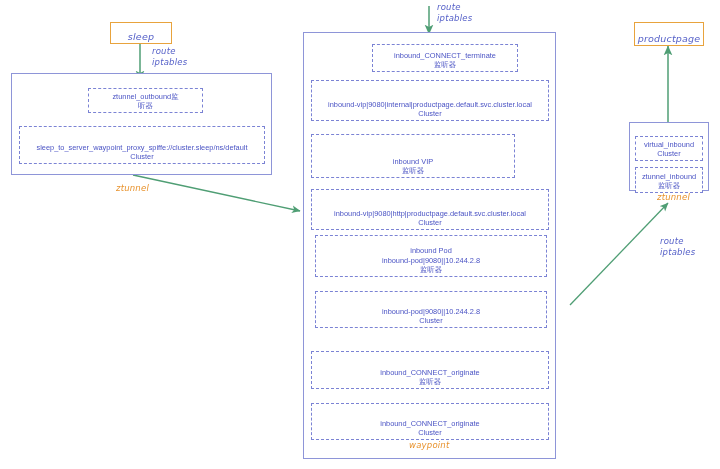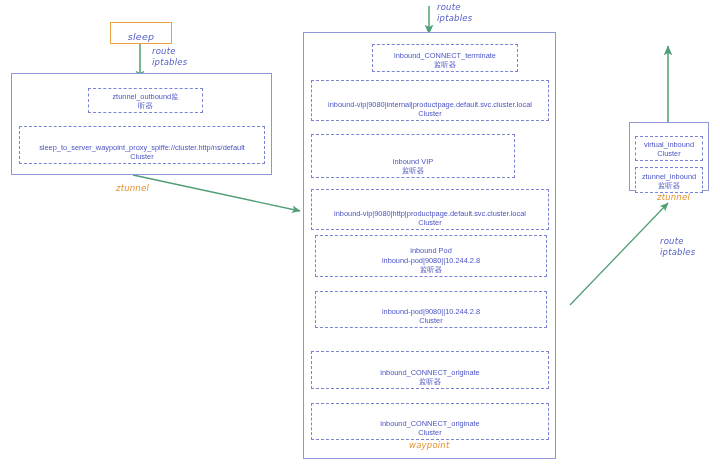--- a/index.html
+++ b/index.html
@@ -104,21 +104,21 @@
 
   <div class="node dashed-box" style="left:88px; top:80px; width:115px; height:25px;">
     <span>
       <span class="lbl">ztunnel_outbound监</span>
       <span class="lbl">听器</span>
     </span>
   </div>
 
   <div class="node dashed-box" style="left:19px; top:118px; width:246px; height:38px;">
     <span>
-      <span class="lbl">sleep_to_server_waypoint_proxy_spiffe://cluster.http/ns/default</span>
+      <span class="lbl">sleep_to_server_waypoint_proxy_spiffe://cluster.sleep/ns/default</span>
       <span class="lbl">Cluster</span>
     </span>
   </div>
 
   <div class="hand orange" style="left:116px; top:183px;">ztunnel</div>
 
   <div class="hand blue" style="left:437px; top:2px;">route
 iptables</div>
 
   <div class="node outer-box" style="left:303px; top:32px; width:253px; height:427px;"></div>
@@ -175,20 +175,23 @@
 
   <div class="node dashed-box" style="left:311px; top:395px; width:238px; height:37px;">
     <span>
       <span class="lbl">inbound_CONNECT_originate</span>
       <span class="lbl">Cluster</span>
     </span>
   </div>
 
   <div class="hand orange" style="left:409px; top:440px;">waypoint</div>
 
+  <div class="node endpoint-box" style="left:634px; top:22px; width:70px; height:24px;">
+    <span class="hand endpoint">productpage</span>
+  </div>
 
   <div class="node outer-box" style="left:629px; top:122px; width:80px; height:69px;"></div>
 
   <div class="node dashed-box" style="left:635px; top:128px; width:68px; height:25px;">
     <span>
       <span class="lbl">virtual_inbound</span>
       <span class="lbl">Cluster</span>
     </span>
   </div>
 

